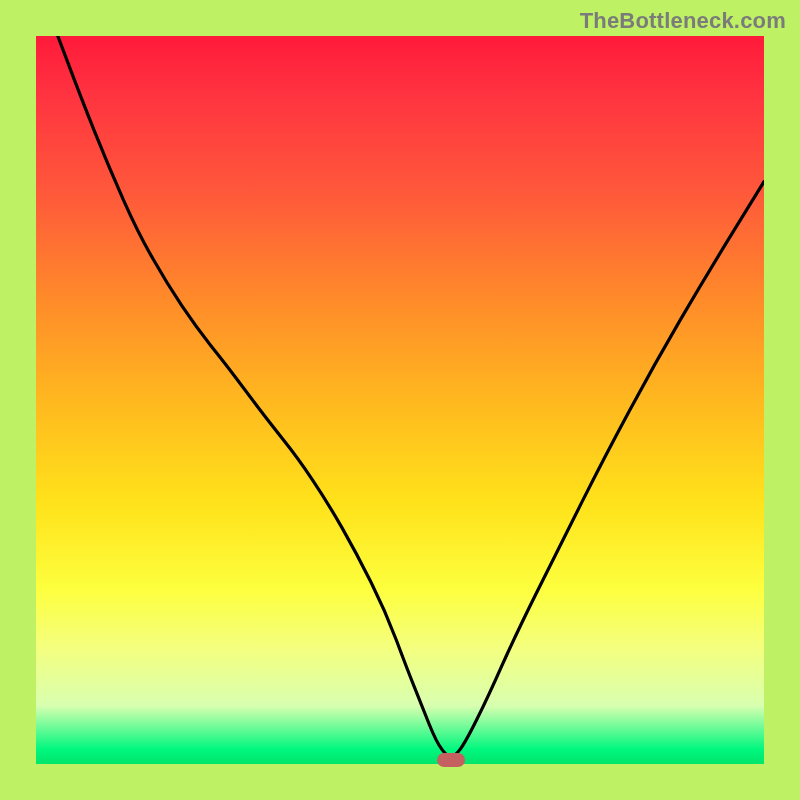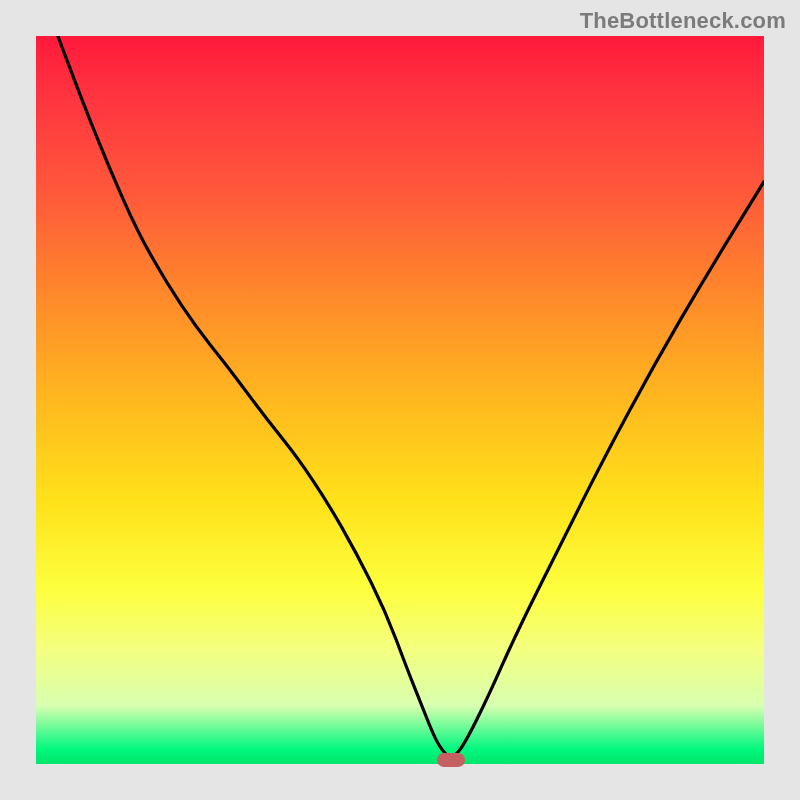--- a/index.html
+++ b/index.html
@@ -1,20 +1,20 @@
 <!DOCTYPE html>
 <html><head>
 <meta charset="utf-8">
 <style>
   * { margin: 0; padding: 0; box-sizing: border-box; }
   html, body { width: 800px; height: 800px; overflow: hidden; background: #000; }
   .frame {
     width: 800px;
     height: 800px;
-    background: #e5e5e5;
+    background: #bef264;
     position: relative;
   }
   .plot-area {
     position: absolute;
     left: 36px;
     top: 36px;
     width: 728px;
     height: 728px;
     background: linear-gradient(to bottom,
       #ff1a3a 0%,

